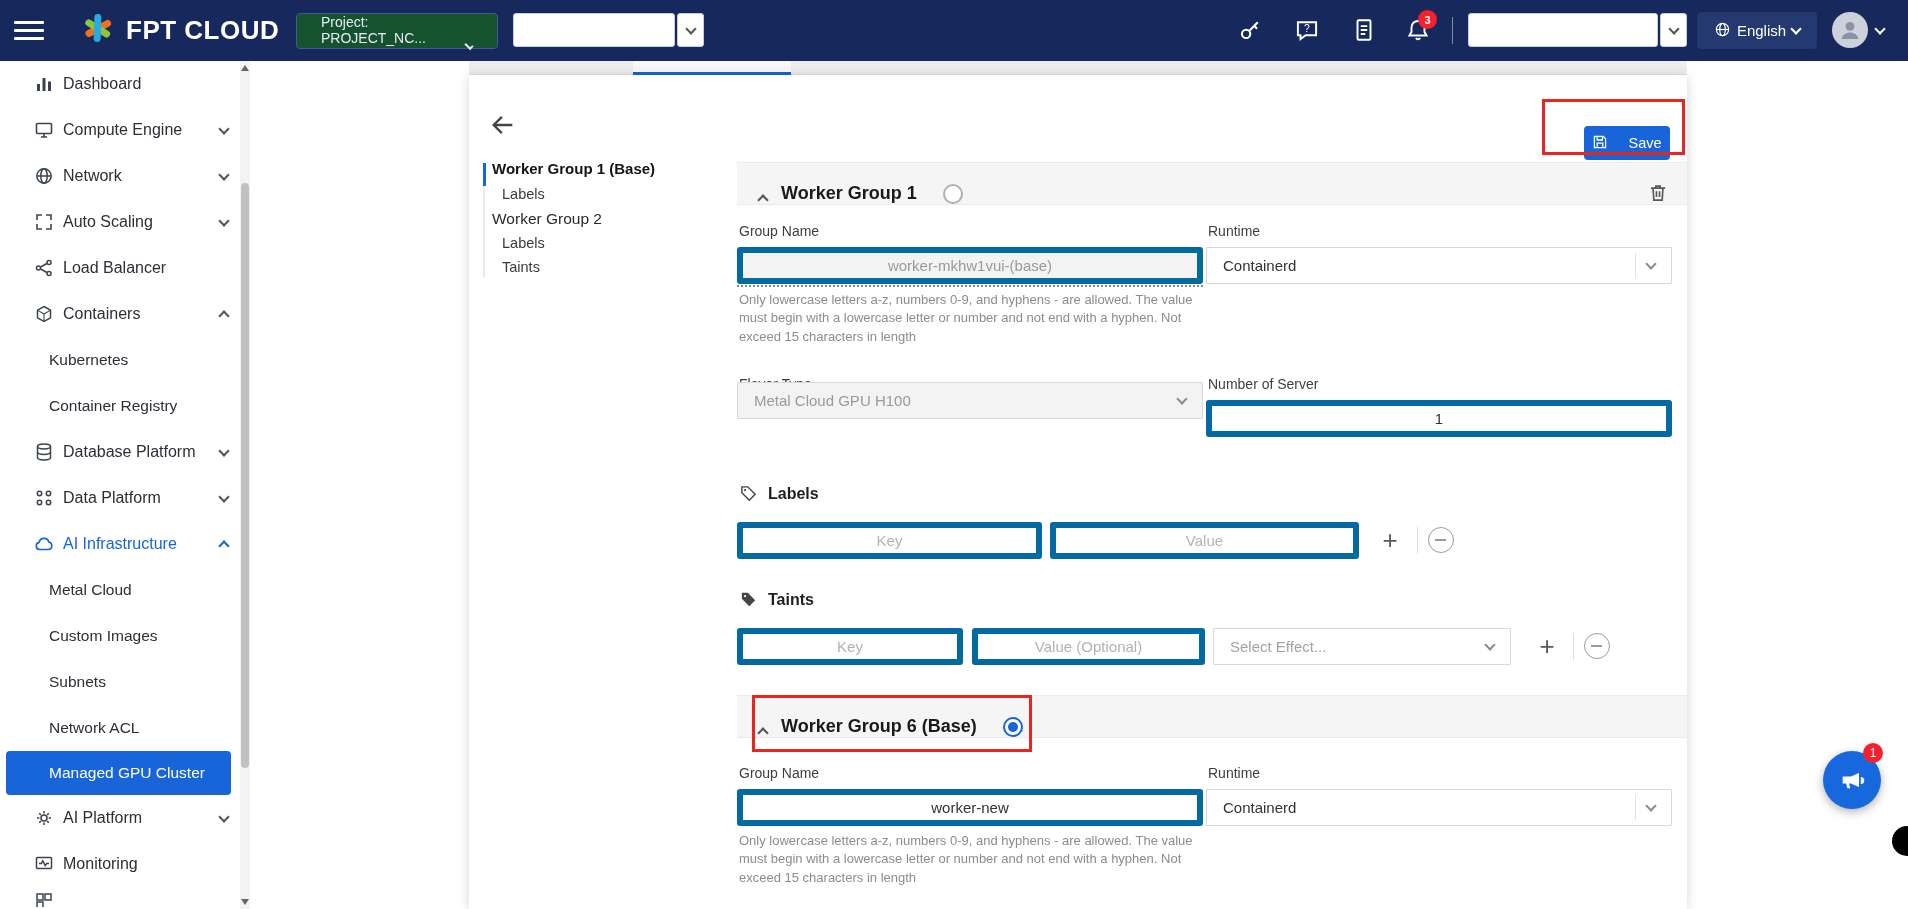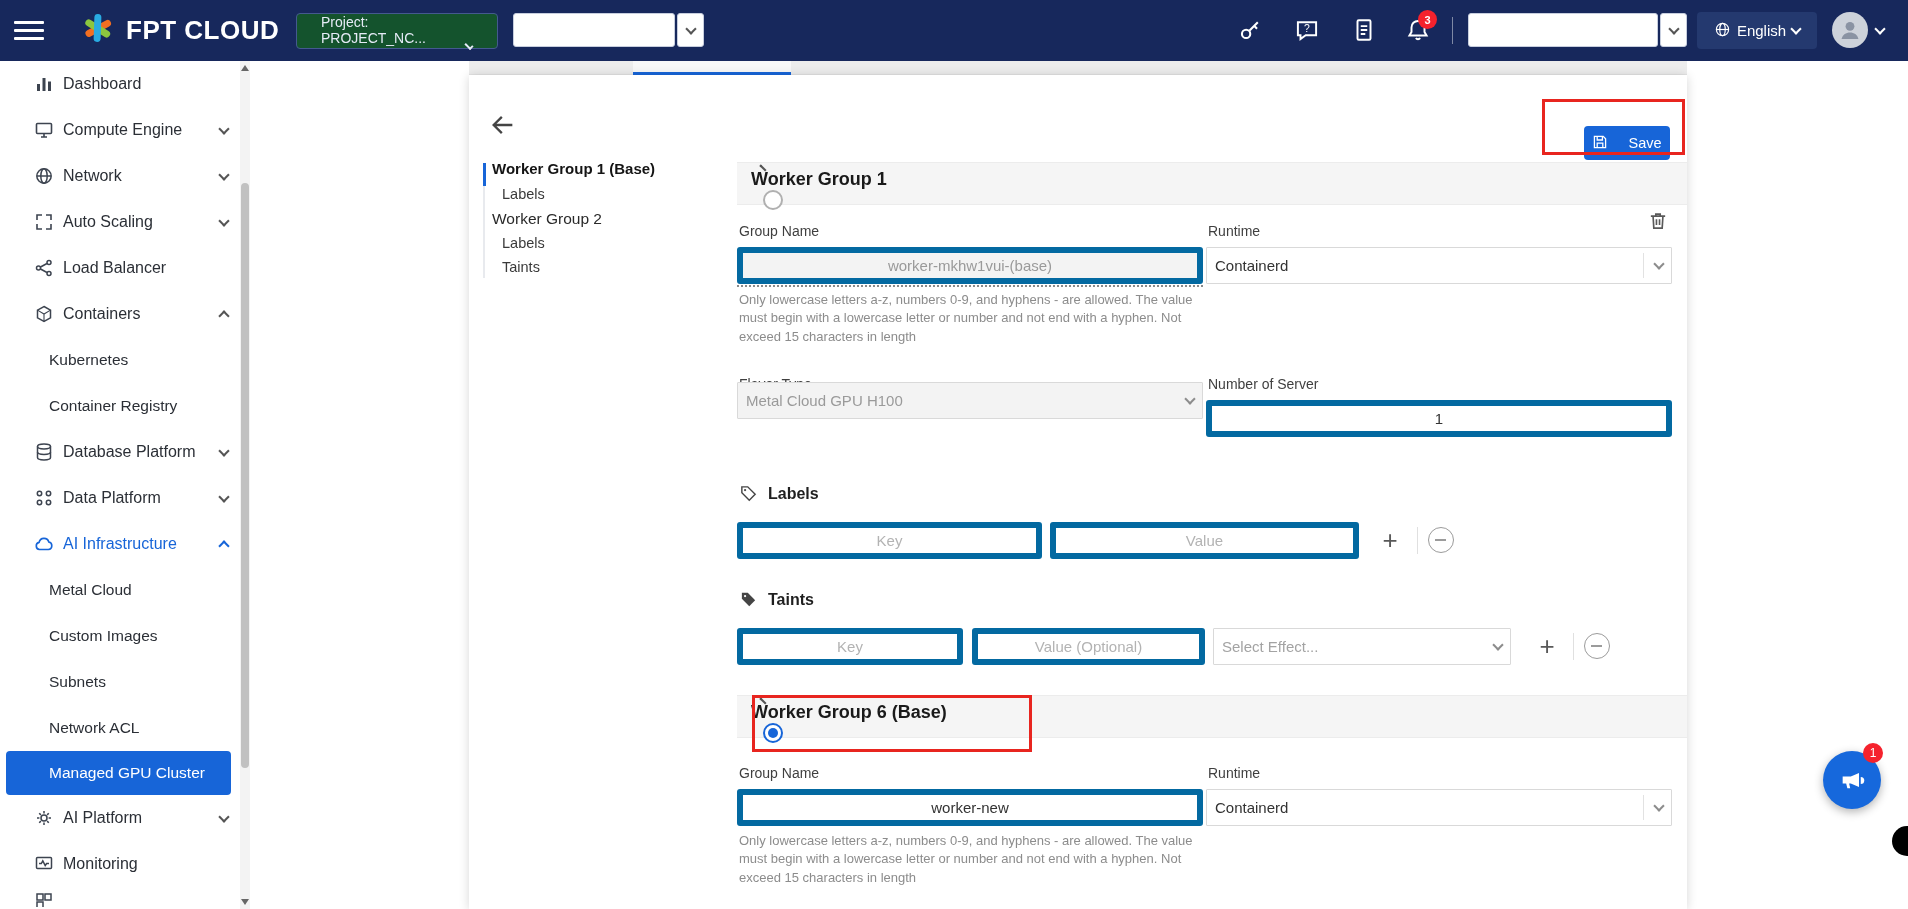--- a/index.html
+++ b/index.html
@@ -59,34 +59,34 @@
   .tree { position:absolute; left:14px; top:85px; width:250px; }
   .tree-rail { position:absolute; left:0; top:3px; width:2px; height:115px; background:#e8eaee; }
   .tree-ind { position:absolute; left:0; top:3px; width:3px; height:23px; background:#1765d8; }
   .tree a { display:block; position:absolute; text-decoration:none; cursor:pointer; white-space:nowrap; }
   .t1 { left:9px; top:0; font-weight:bold; font-size:15px; color:#141414; }
   .t2 { left:19px; top:26px; font-size:14.5px; color:#3a3a3a; }
   .t3 { left:9px; top:50px; font-size:15.5px; color:#2a2a2a; }
   .t4 { left:19px; top:75px; font-size:14.5px; color:#3a3a3a; }
   .t5 { left:19px; top:99px; font-size:14.5px; color:#3a3a3a; }
   
-  .panel-head { position:absolute; left:268px; width:950px; height:43px; background:#f5f5f5; border-top:1px solid #ececec; border-bottom:1px solid #ececec; display:flex; align-items:flex-start; cursor:pointer;flex-direction:column; }
+  .panel-head { position:absolute; left:268px; width:950px; height:43px; background:#f5f5f5; border-top:1px solid #ececec; border-bottom:1px solid #ececec; display:flex; align-items:flex-end; cursor:pointer; }
   .ph1 { top:87px; } .ph2 { top:620px; }
   .panel-head .pcaret { margin-left:22px; color:#555; }
   .panel-head .ptitle { margin-left:14px; font-size:18px; font-weight:bold; color:#1a1a1a; }
   .radio { width:20px; height:20px; border-radius:50%; border:2px solid #b0b0b0; margin-left:26px; position:relative; background:#fff; cursor:pointer; flex:none; }
   .radio.checked { border-color:#1765d8; }
   .radio.checked::after { content:""; position:absolute; inset:3px; background:#1765d8; border-radius:50%; }
   .trash { margin-left:auto; margin-right:18px; width:22px; height:22px; color:#595959; cursor:pointer; }
   .flabel { position:absolute; font-size:14px; color:#3f3f3f; }
   .ipt { position:absolute; height:37px; border:6px solid #0369a1; border-radius:3px; background:#fff; font-size:15px; color:#333; padding:12px 12px; font-family:inherit; outline:none;text-align:center; }
   .ipt::placeholder { color:#b3b3b3; }
   .ipt.disabled { background:#f3f3f3; color:#9a9a9a; }
   .dash { position:absolute; left:268px; top:210px; width:466px; border-top:2px dotted #8a8a8a; }
-  .sel { position:absolute; height:37px; border:1px solid #d9d9d9; border-radius:1px; background:#fff; display:flex; align-items:center; padding:0 8px; font-size:15px; color:#333; cursor:pointer; }
+  .sel { position:absolute; height:37px; border:1px solid #d9d9d9; border-radius:1px; background:#fff; display:flex; align-items:center; padding:0 16px; font-size:15px; color:#333; cursor:pointer; }
   .sel.disabled { background:#f3f3f3; color:#9a9a9a; cursor:default; }
   .sel .grow { flex:1; }
   .sel .vline { width:1px; height:25px; background:#e2e2e2; margin-right:11px; }
   .sel .caret { color:#8c8c8c; }
   .sel .phtext { color:#a3a3a3; }
   .hint { position:absolute; font-size:13px; color:#8c8c8c; line-height:1.42; width:470px; }
   .sec-head { position:absolute; display:flex; align-items:center; gap:10px; font-size:16px; font-weight:bold; color:#1f1f1f; }
   .sec-head svg { width:19px; height:19px; color:#454545; }
   .plus-btn { position:absolute; width:30px; height:37px; display:flex; align-items:center; justify-content:center; font-size:26px; color:#595959; cursor:pointer; }
   .vdiv { position:absolute; width:1px; height:27px; background:#e0e0e0; }

